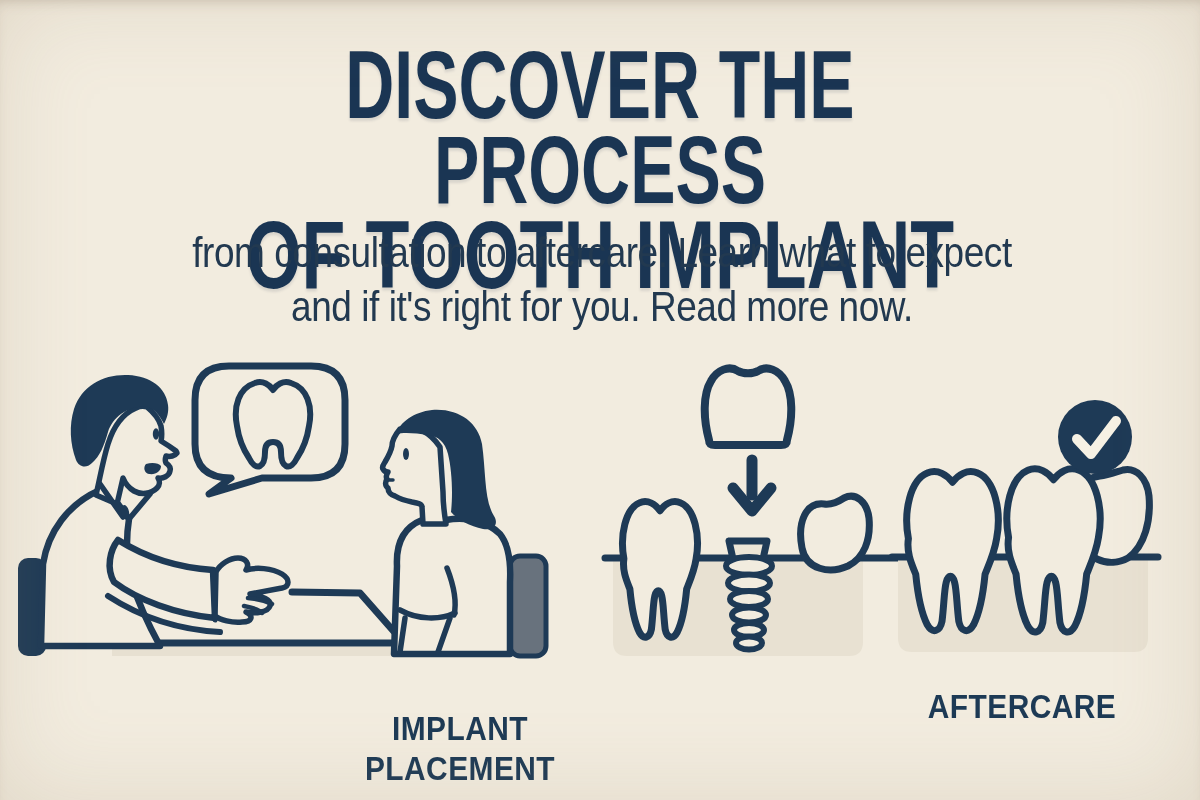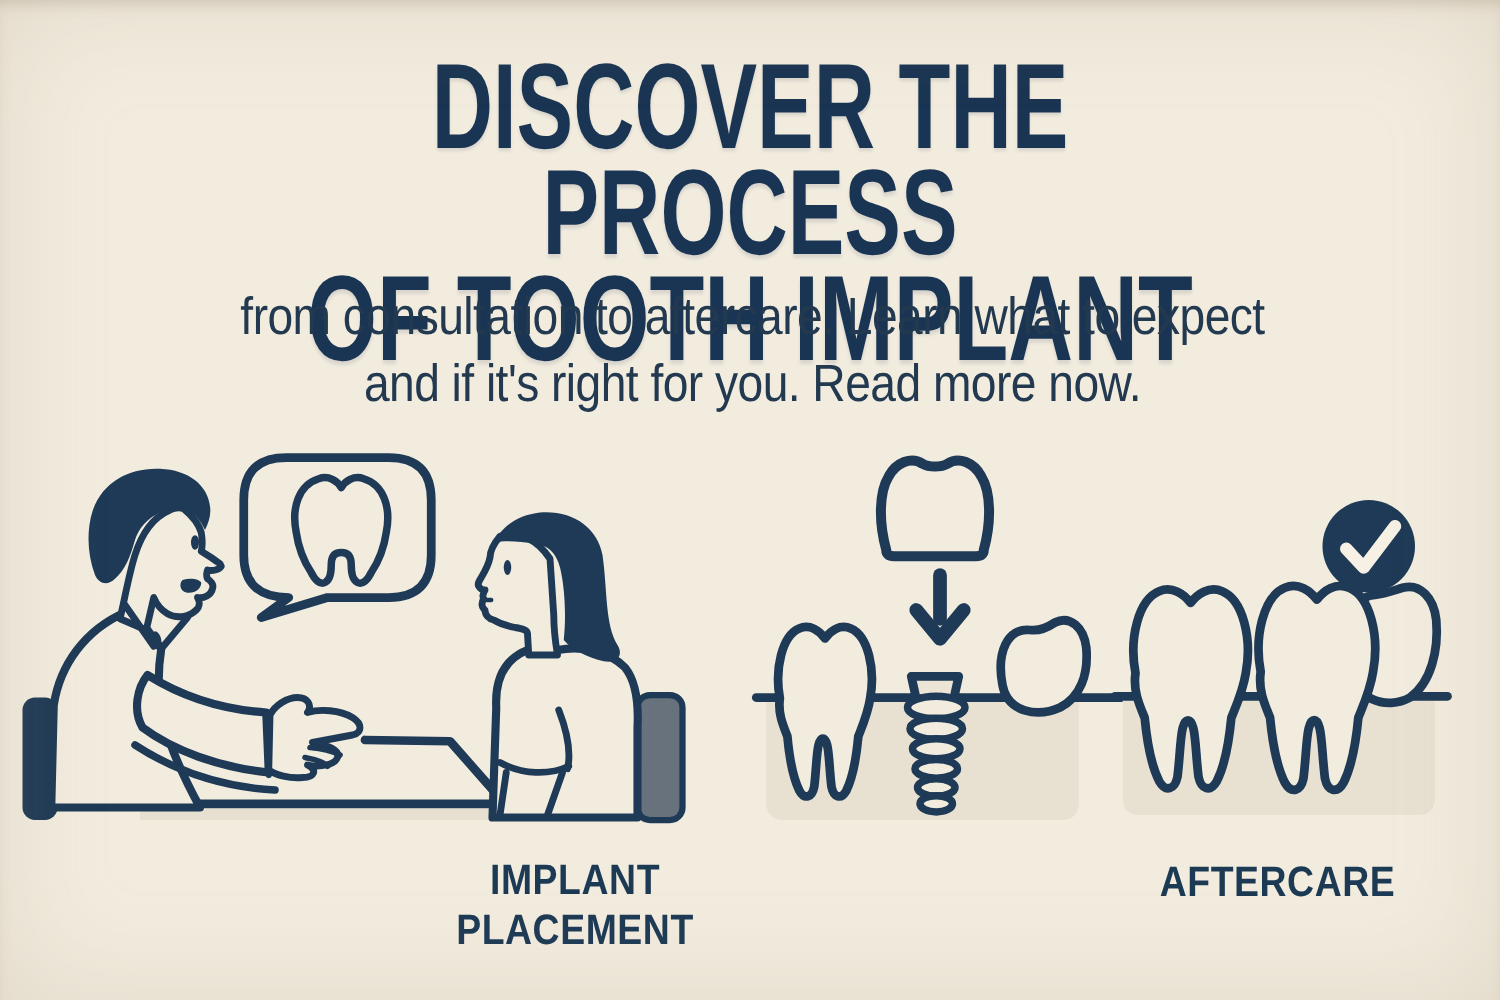--- a/index.html
+++ b/index.html
@@ -33,21 +33,21 @@
   .scene-consultation{left:10px;top:352px;}
   .scene-crown{left:595px;top:350px;}
   .scene-aftercare{left:880px;top:350px;}
   .step-label{
     position:absolute;top:684px;
     color:#1d3a55;font-weight:700;font-size:34px;line-height:40px;
     text-align:center;letter-spacing:.5px;
   }
   .step-label span{display:block;transform:scaleX(.88);transform-origin:center;}
   .lbl-consultation{left:40px;width:320px;}
-  .lbl-implant{left:310px;width:300px;}
+  .lbl-implant{left:310px;width:300px;margin-top:24px;}
   .lbl-crown{left:597px;width:300px;}
   .lbl-aftercare{left:872px;width:300px;top:686px;}
   svg .ink{stroke:#1e3a56;}
 </style>
 </head>
 <body>
 
 <div class="canvas">
 
   <h1 class="title">

